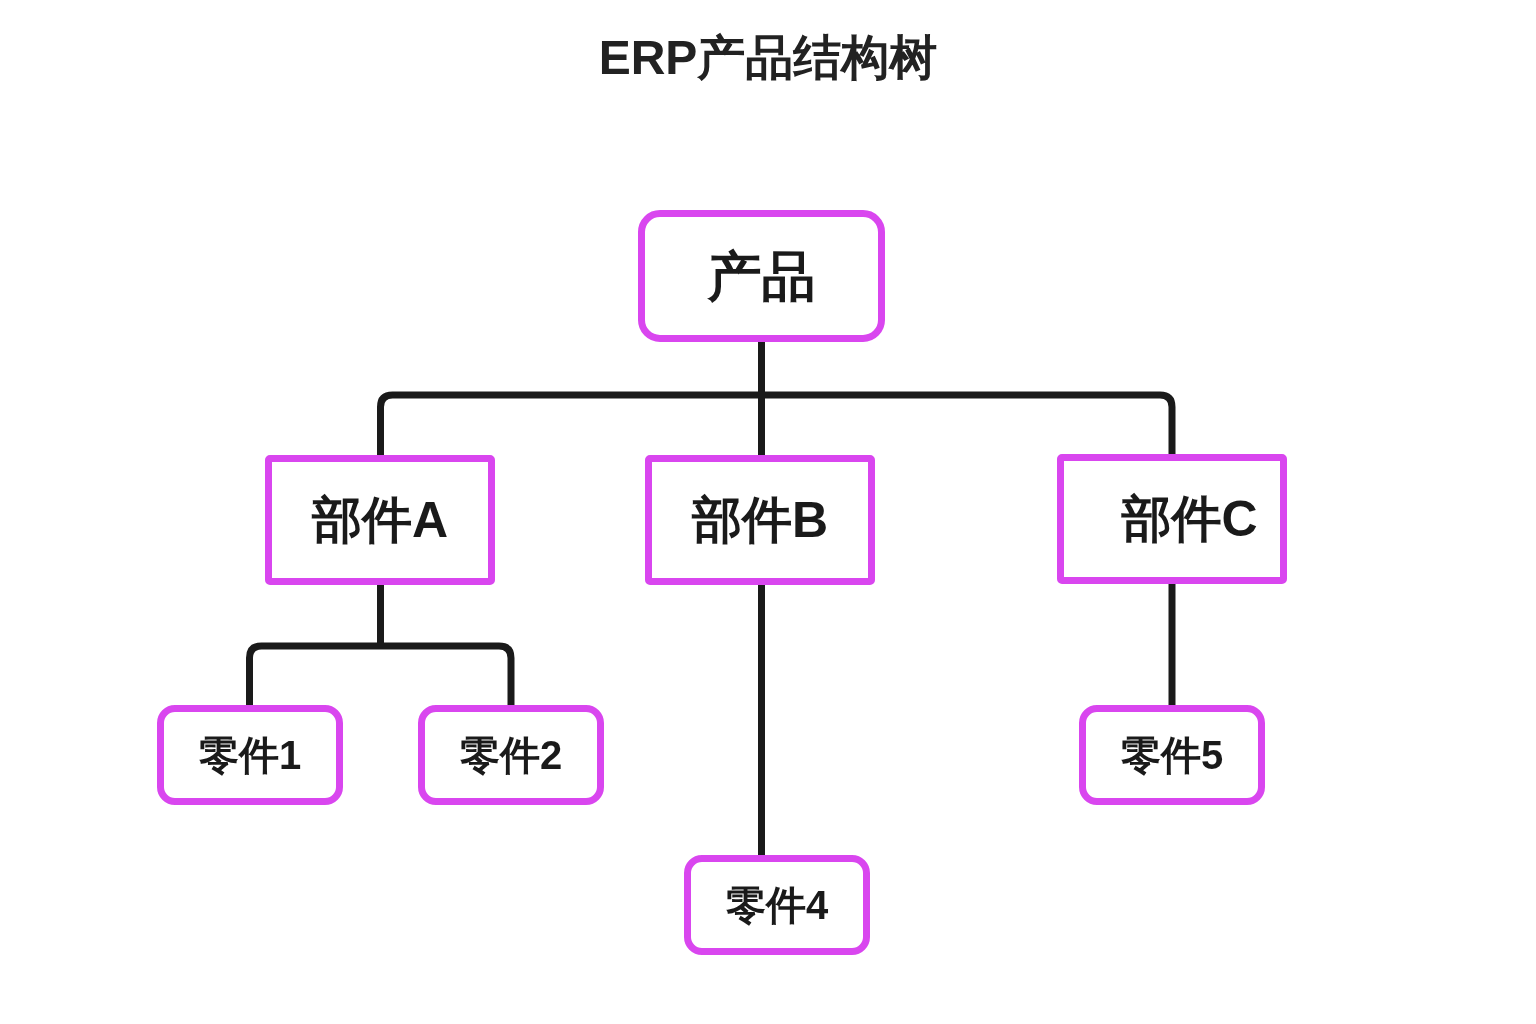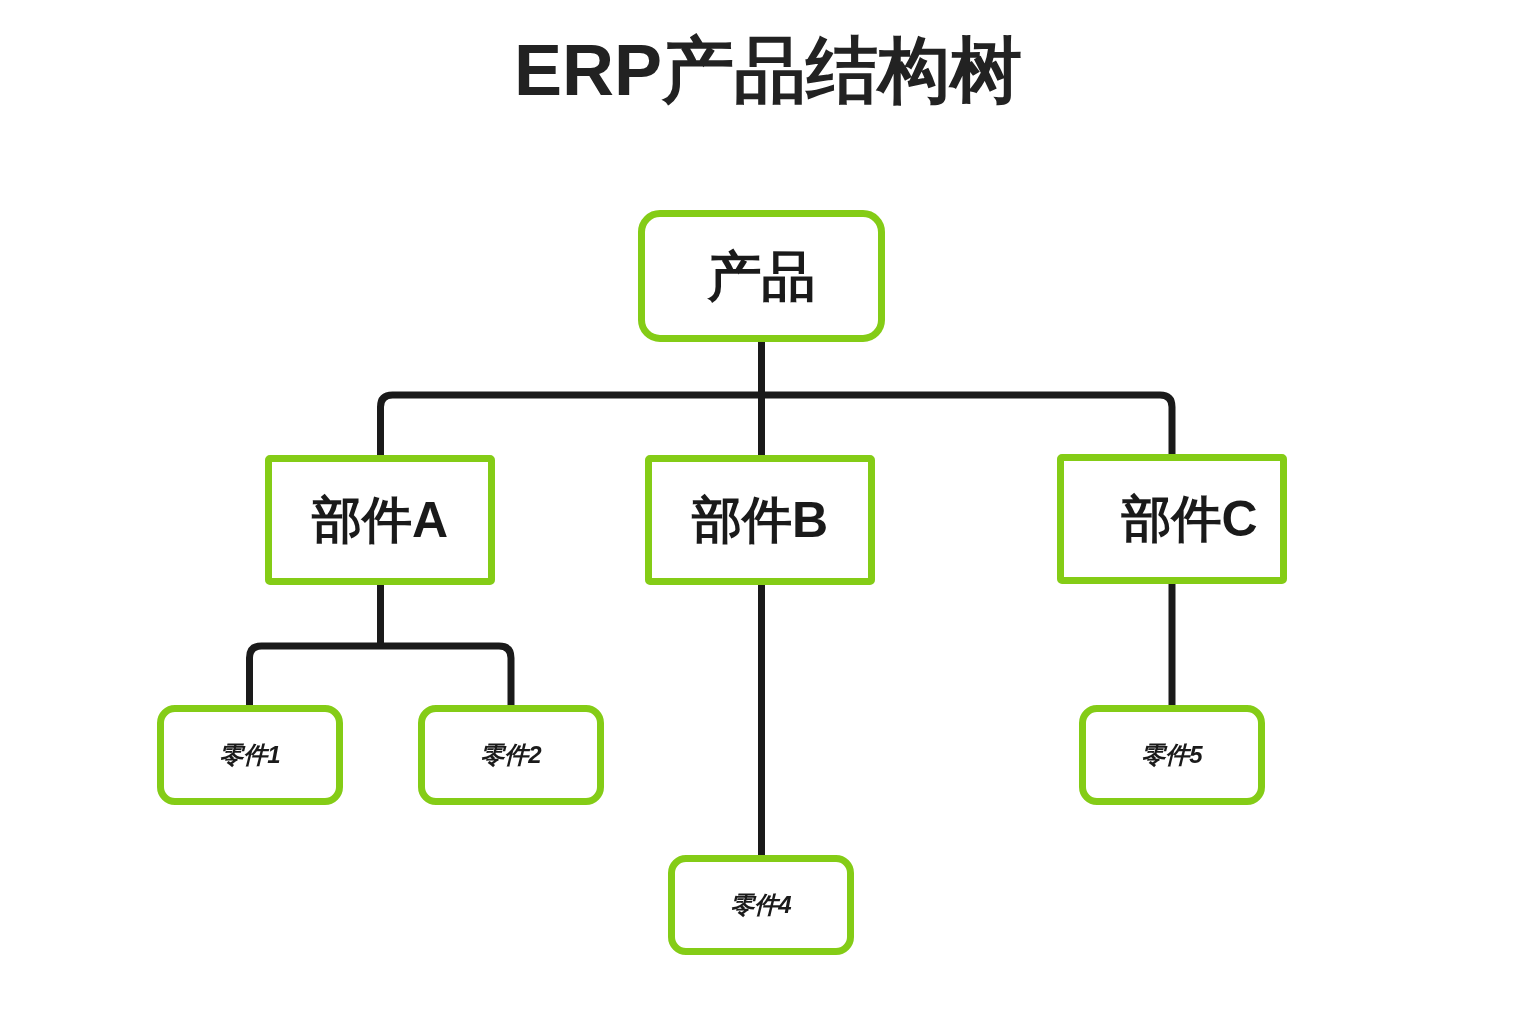--- a/index.html
+++ b/index.html
@@ -15,42 +15,42 @@
     font-family: "Liberation Sans", "DejaVu Sans", sans-serif;
     color: #1a1a1a;
   }
 
   #diagram-title {
     position: absolute;
     left: 0;
     top: 34px;
     width: 1536px;
     text-align: center;
-    font-size: 72px;
+    font-size: 48px;
     font-weight: 700;
     letter-spacing: 0px;
     color: #222222;
     line-height: 1.0;
     white-space: nowrap;
   }
 
   #tree-canvas {
     position: absolute;
     left: 0;
     top: 0;
     width: 1536px;
     height: 1024px;
     pointer-events: none;
   }
 
   .node {
     position: absolute;
     box-sizing: border-box;
     background: #ffffff;
-    border: 7px solid #84cc16;
+    border: 7px solid #d946ef;
     border-radius: 18px;
     display: flex;
     align-items: center;
     justify-content: center;
     z-index: 2;
   }
   .node-label {
     font-weight: 700;
     color: #1a1a1a;
     white-space: nowrap;
@@ -60,30 +60,30 @@
   
   .node.level-0 { width: 247px; height: 132px; border-radius: 22px; }
   .node.level-0 .node-label { font-size: 54px; }
 
   
   .node.level-1 { width: 230px; height: 130px; border-radius: 5px; }
   .node.level-1 .node-label { font-size: 50px; }
 
   
   .node.level-2 { width: 186px; height: 100px; border-radius: 18px; }
-  .node.level-2 .node-label { font-size: 24px; font-style: italic; }
+  .node.level-2 .node-label { font-size: 40px; }
 
   #node-product   { left: 638px; top: 210px; }
   #node-part-a    { left: 265px; top: 455px; }
   #node-part-b    { left: 645px; top: 455px; }
   #node-part-c    { left: 1057px; top: 454px; padding-left: 35px; }
   #node-item-1    { left: 157px; top: 705px; }
   #node-item-2    { left: 418px; top: 705px; text-align: right; }
   #node-item-5    { left: 1079px; top: 705px; text-align: right; }
-  #node-item-4    { left: 668px; top: 855px; }
+  #node-item-4    { left: 684px; top: 855px; }
 </style>
 </head>
 <body>
 
 <div id="diagram-title">ERP产品结构树</div>
 
 <svg id="tree-canvas" viewBox="0 0 1536 1024">
   <g fill="none" stroke="#1a1a1a" stroke-width="7" stroke-linecap="butt" stroke-linejoin="round">
 
     <path d="M 761.5 342 L 761.5 456"></path>

